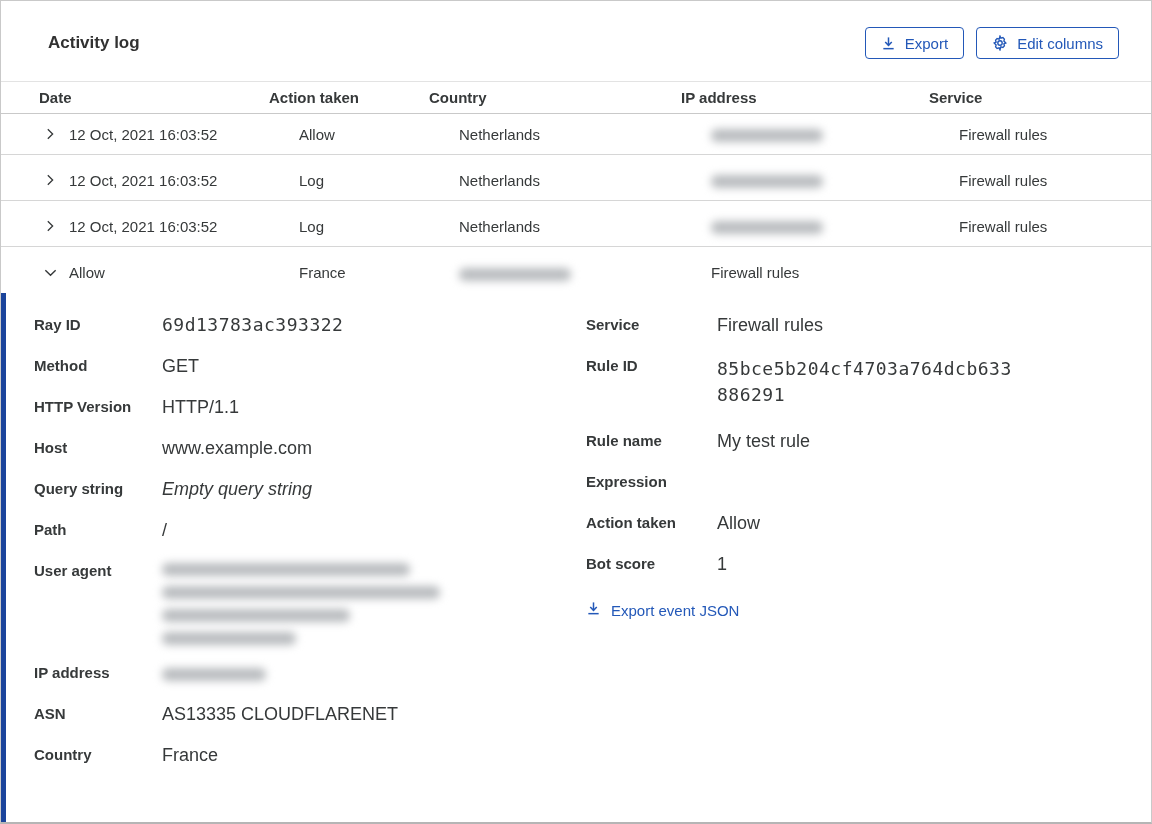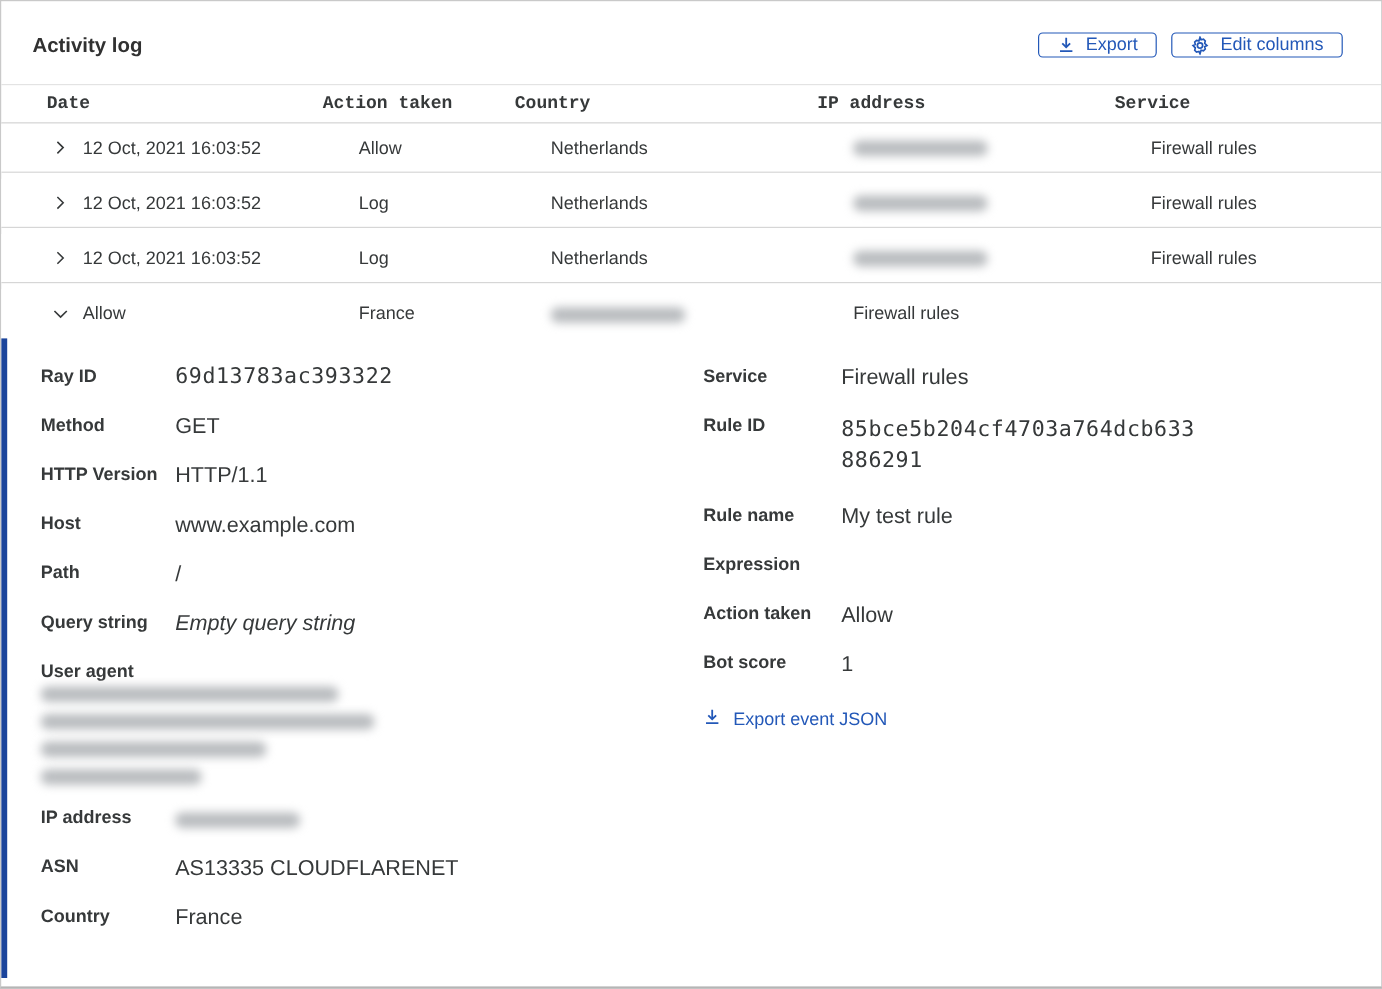--- a/index.html
+++ b/index.html
@@ -12,46 +12,46 @@
     border-bottom: 2px solid #b5b5b5;
     overflow: hidden;
     position: relative;
   }
   .mono { font-family: "DejaVu Sans Mono", "Liberation Mono", monospace; color: #6b6b6b; font-size: 13.5px; letter-spacing: .5px; }
   .italic { font-style: italic; color: #4a4d4e; }
 
   
   .topbar {
     display: flex; justify-content: space-between; align-items: center;
-    padding: 26px 32px 22px 26px;
+    padding: 26px 32px 22px 47px;
     gap: 40px;
   }
   .page-title { font-size: 17px; font-weight: 700; color: #313131; }
   .topbar-actions { display: flex; gap: 12px; }
   .btn {
     display: inline-flex; align-items: center; gap: 9px;
-    height: 21px; padding: 0 15px;
+    height: 32px; padding: 0 15px;
     background: #ffffff;
     border: 1px solid #2358b8; border-radius: 4px;
     color: #2358b8; font-size: 15px; font-family: inherit;
     cursor: pointer;
   }
   .btn svg { display: block; }
 
   
   .grid-row {
     display: grid;
     grid-template-columns: 38px 230px 160px 252px 248px 1fr;
     align-items: center;
   }
   .thead {
     height: 33px;
     border-top: 1px solid #e3e3e3;
     border-bottom: 1px solid #c9c9c9;
-    font-weight: 700; font-size: 15px; color: #36393a; font-family: Liberation Mono, monospace;
+    font-weight: 700; font-size: 15px; color: #36393a;
   }
   .trow {
     height: 41px;
     border-bottom: 1px solid #d6d6d6;
     margin-bottom: 5px;
     font-size: 15px;
     cursor: pointer;
     background: #fff;
     padding-left: 30px;
   }
@@ -64,21 +64,21 @@
 
   
   .detail-panel {
     border-left: 5px solid #1b449b;
     padding: 22px 0 0 28px;
     display: flex;
     height: 533px;
   }
   .detail-col-left { width: 552px; flex: none; }
   .detail-col-right { flex: 1; }
-  .field { display: flex; margin-bottom: 21px; line-height: 20px; }
+  .field { display: flex; margin-bottom: 21px; line-height: 20px; gap: 16px; }
   .field-label { font-weight: 700; font-size: 15px; color: #36393a; flex: none; }
   .detail-col-left .field-label { width: 112px; }
   .detail-col-right .field-label { width: 115px; }
   .field-value { font-size: 18px; color: #36393a; max-width: 300px; word-break: break-all; }
   .ua-lines { display: flex; flex-direction: column; gap: 10px; padding-top: 2px; }
   .export-link {
     display: inline-flex; align-items: center; gap: 10px;
     color: #2358b8; font-size: 15px; text-decoration: none; cursor: pointer;
     margin-top: 6px;
   }
@@ -186,28 +186,28 @@
       </div>
       <div class="field">
         <div class="field-label">HTTP Version</div>
         <div class="field-value">HTTP/1.1</div>
       </div>
       <div class="field">
         <div class="field-label">Host</div>
         <div class="field-value">www.example.com</div>
       </div>
       <div class="field">
+        <div class="field-label">Query string</div>
+        <div class="field-value italic">Empty query string</div>
+      </div>
+      <div class="field">
         <div class="field-label">Path</div>
         <div class="field-value">/</div>
       </div>
-      <div class="field">
-        <div class="field-label">Query string</div>
-        <div class="field-value italic">Empty query string</div>
-      </div>
-      <div class="field" style="margin-bottom:18px;flex-direction:column;">
+      <div class="field" style="margin-bottom:18px;">
         <div class="field-label">User agent</div>
         <div class="field-value ua-lines">
           <span class="redact-bar" style="width:248px"></span>
           <span class="redact-bar" style="width:278px"></span>
           <span class="redact-bar" style="width:188px"></span>
           <span class="redact-bar" style="width:134px"></span>
         </div>
       </div>
       <div class="field">
         <div class="field-label">IP address</div>

